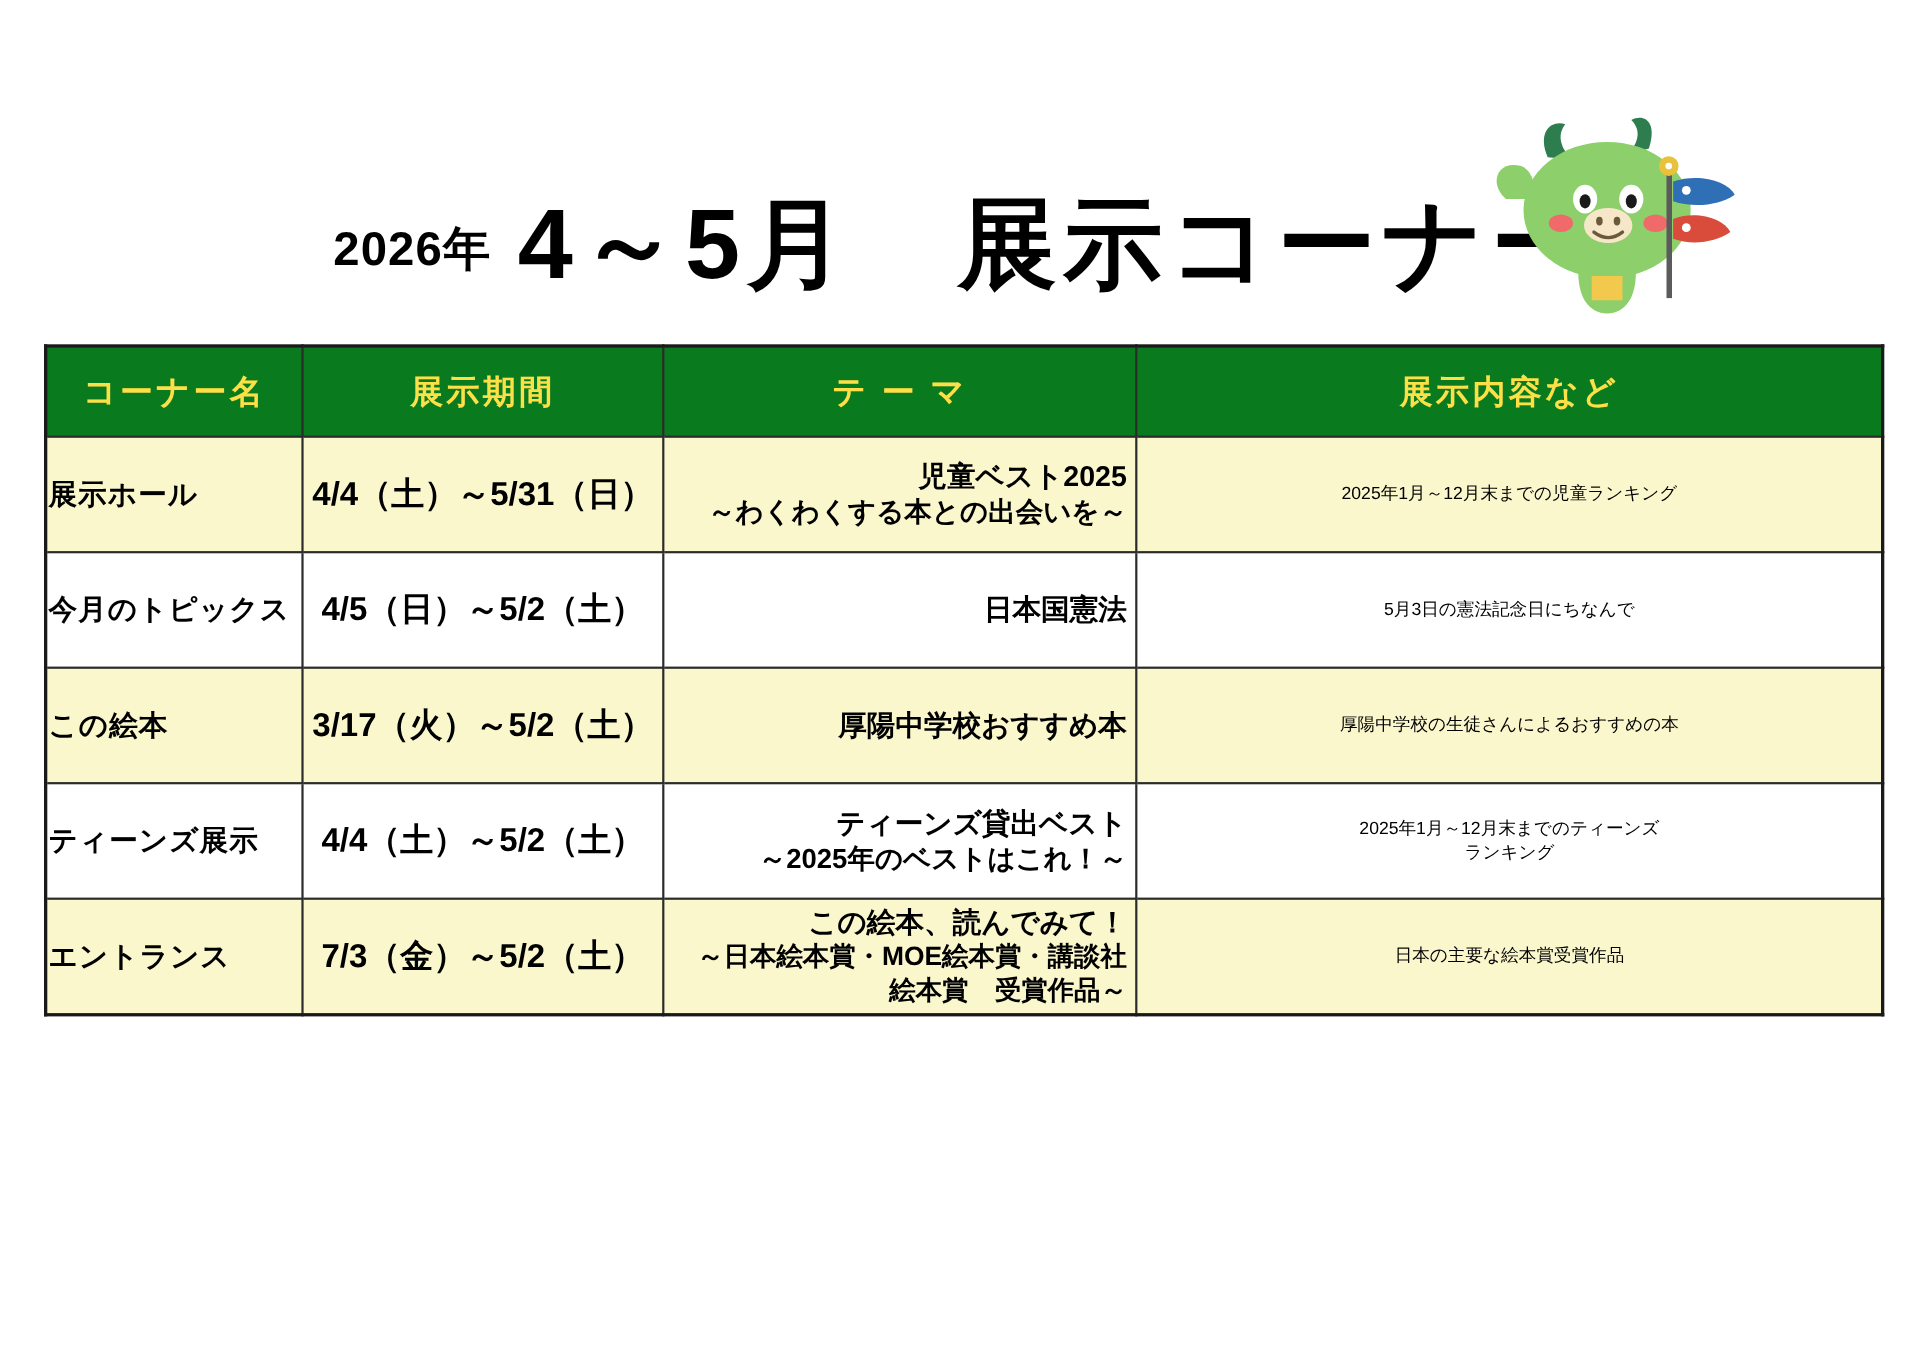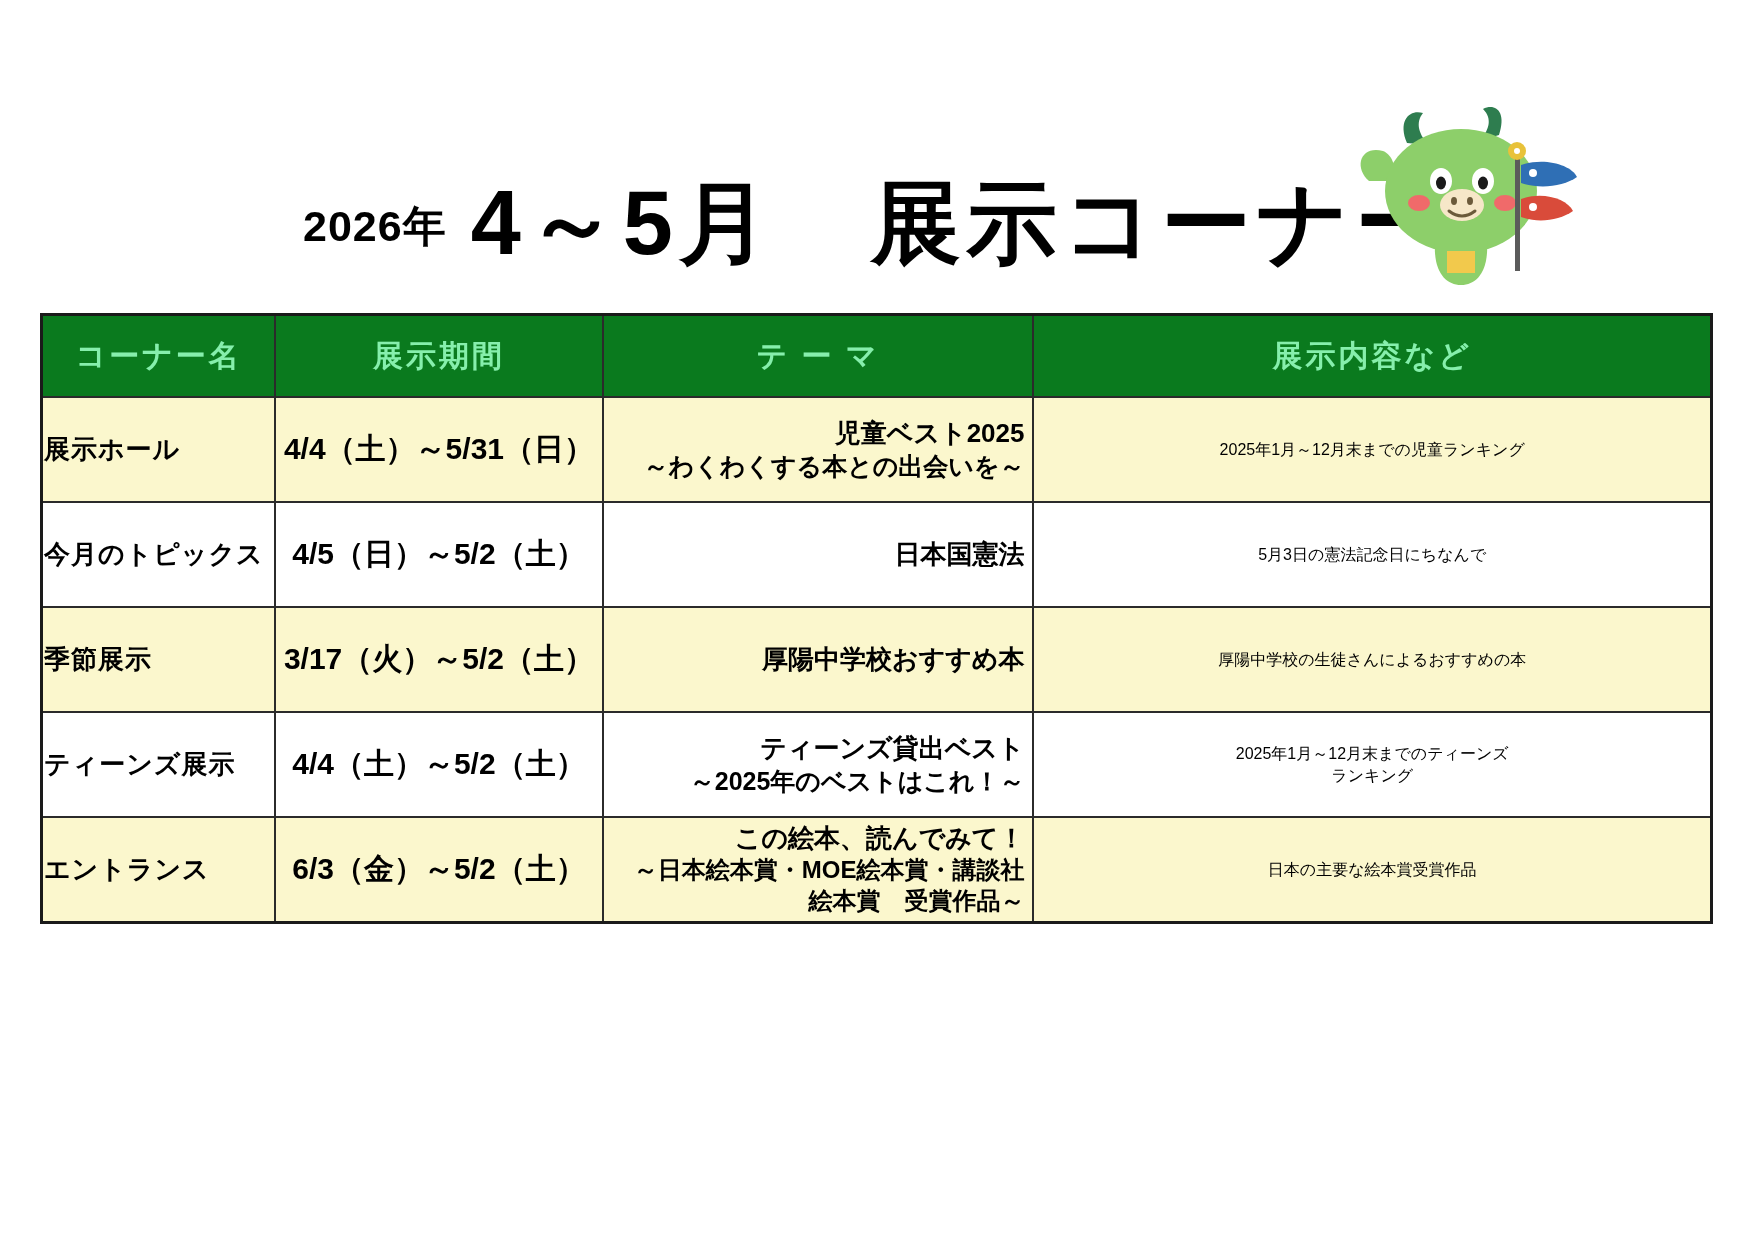--- a/index.html
+++ b/index.html
@@ -68,21 +68,21 @@
     table-layout: fixed;
     border: 3px solid #1a1a1a;
   }
   table.schedule th,
   table.schedule td {
     border: 2px solid #2b2b2b;
     vertical-align: middle;
   }
   table.schedule thead th {
     background: #0a7a1e;
-    color: #86efac;
+    color: #fde047;
     font-size: 30px;
     font-weight: bold;
     letter-spacing: 3px;
     height: 78px;
     text-align: center;
   }
   col.c-corner  { width: 14.0%; }
   col.c-period  { width: 19.6%; }
   col.c-theme   { width: 25.8%; }
   col.c-content { width: 40.6%; }
@@ -203,21 +203,21 @@
         <td class="period">4/5（日）～5/2（土）</td>
         <td class="theme">
           <div>日本国憲法</div>
         </td>
         <td class="content">
           <span class="nowrap">5月3日の憲法記念日にちなんで</span>
         </td>
       </tr>
 
       <tr class="alt">
-        <td class="corner">季節展示</td>
+        <td class="corner">この絵本</td>
         <td class="period">3/17（火）～5/2（土）</td>
         <td class="theme">
           <div>厚陽中学校おすすめ本</div>
         </td>
         <td class="content">
           <span class="nowrap">厚陽中学校の生徒さんによるおすすめの本</span>
         </td>
       </tr>
 
       <tr class="plain">
@@ -228,21 +228,21 @@
           <div class="sub">～2025年のベストはこれ！～</div>
         </td>
         <td class="content">
           <span class="nowrap">2025年1月～12月末までのティーンズ
 ランキング</span>
         </td>
       </tr>
 
       <tr class="alt">
         <td class="corner">エントランス</td>
-        <td class="period">6/3（金）～5/2（土）</td>
+        <td class="period">7/3（金）～5/2（土）</td>
         <td class="theme">
           <div>この絵本、読んでみて！</div>
           <div class="sub2">～日本絵本賞・MOE絵本賞・講談社</div>
           <div class="sub2">絵本賞　受賞作品～</div>
         </td>
         <td class="content">
           <span class="nowrap">日本の主要な絵本賞受賞作品</span>
         </td>
       </tr>
     </tbody>

